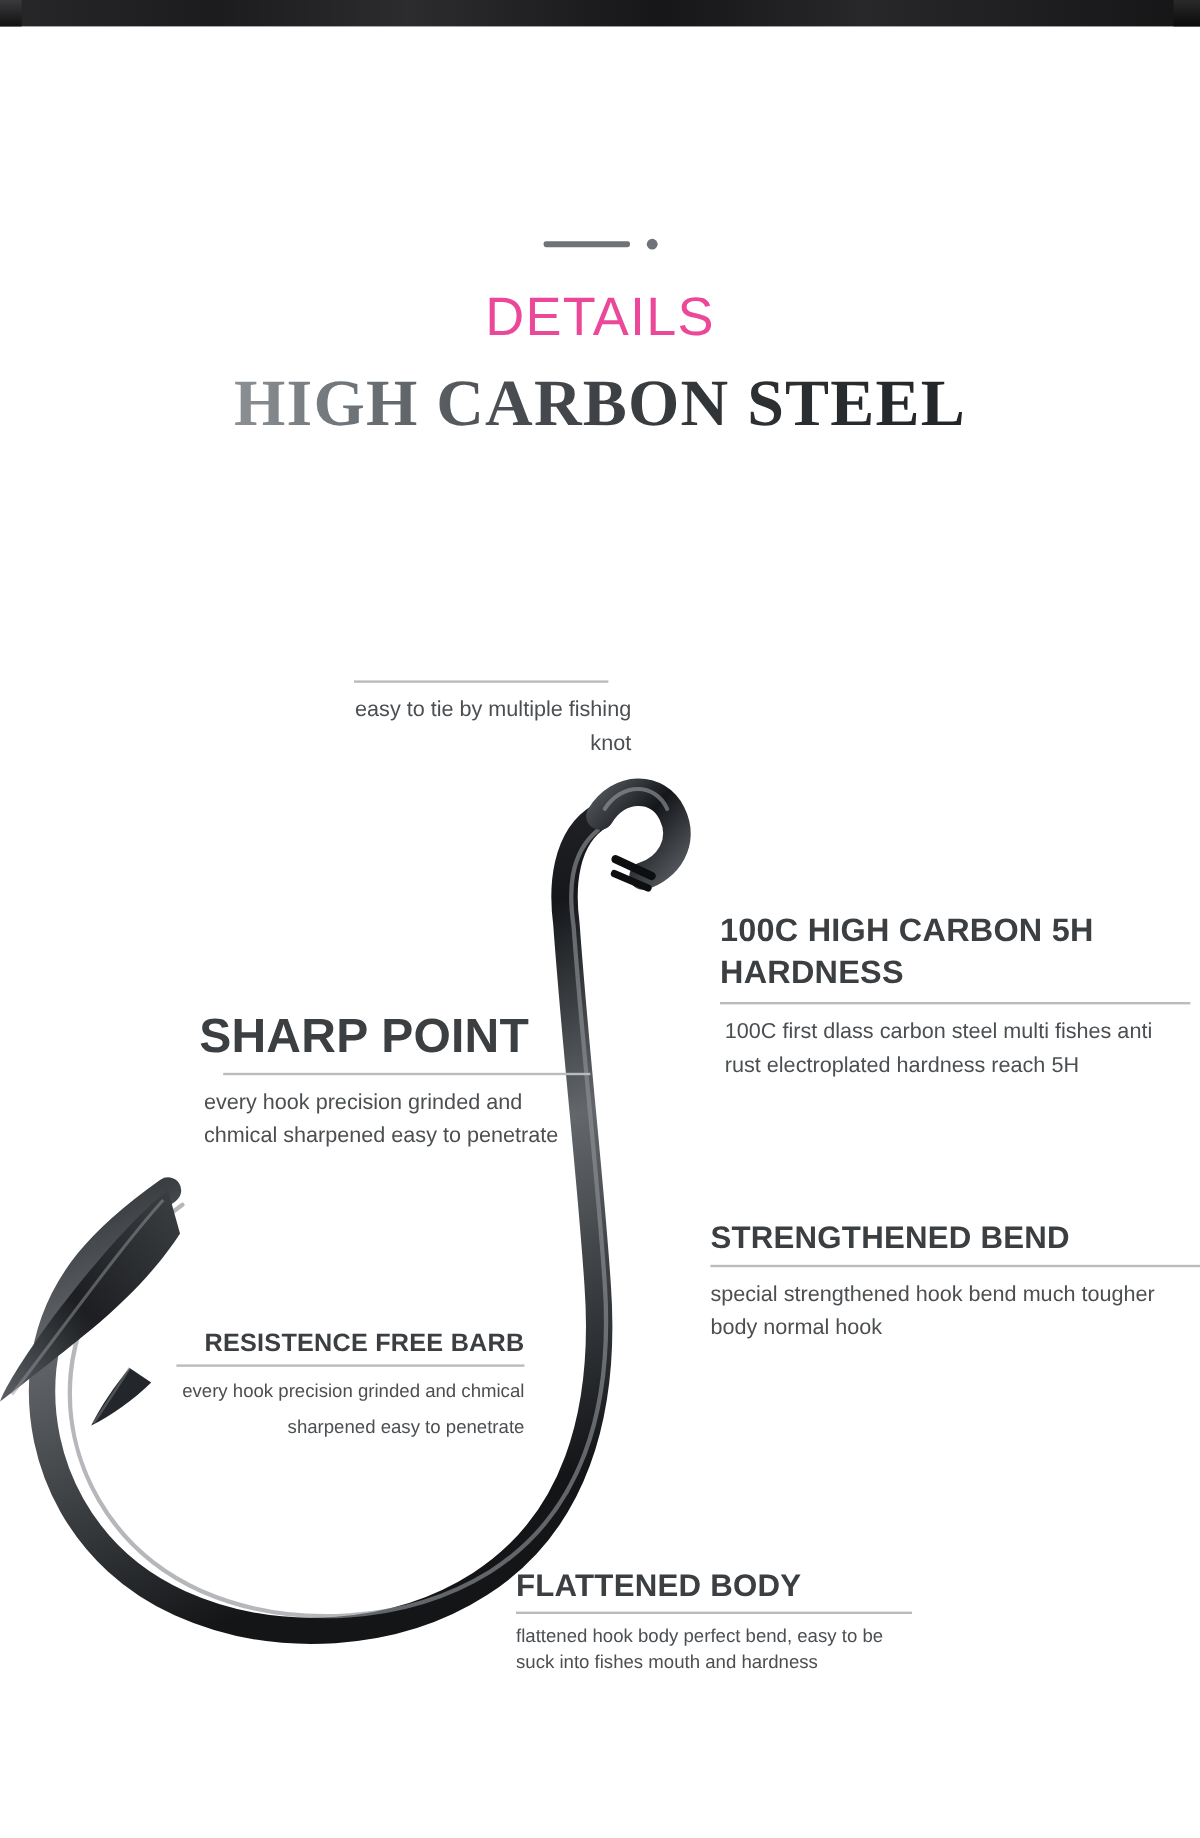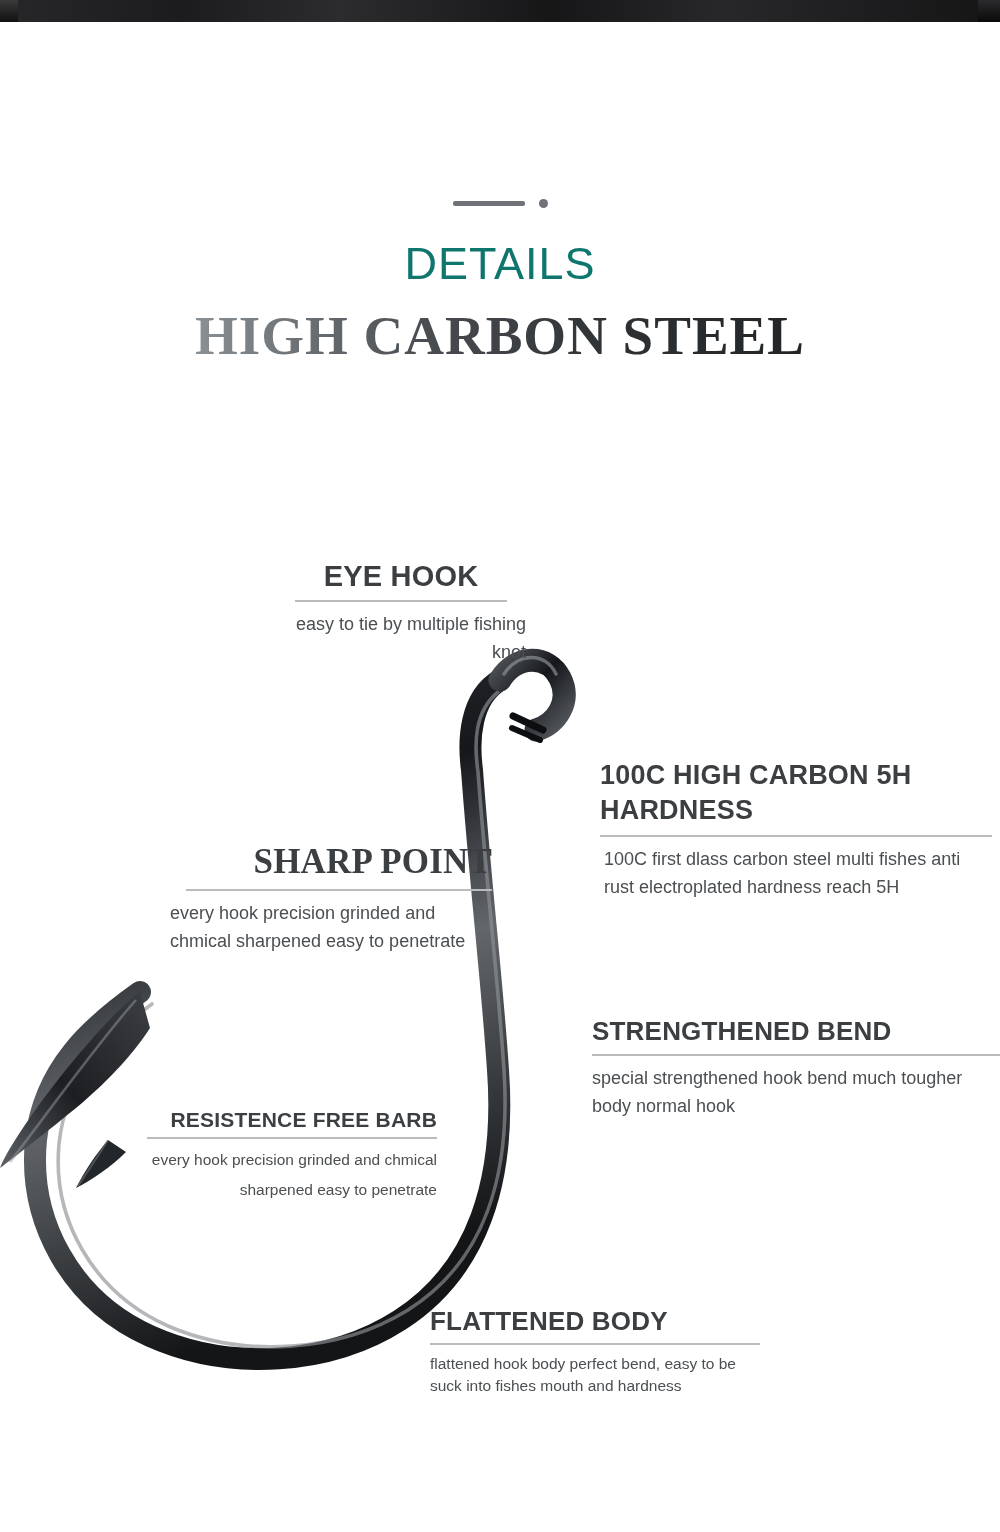--- a/index.html
+++ b/index.html
@@ -66,21 +66,21 @@
   .dash-dot {
     width: 9px;
     height: 9px;
     background: #6f7276;
     border-radius: 50%;
   }
   .title-main {
     margin-top: 28px;
     font-size: 45px;
     letter-spacing: 1px;
-    color: #0f766e;
+    color: #ec4899;
     font-weight: 400;
     font-family: "Liberation Sans", sans-serif;
   }
   .title-sub {
     margin-top: 14px;
     font-family: "Liberation Serif", serif;
     font-weight: 700;
     font-size: 55px;
     letter-spacing: 1px;
     background-image: linear-gradient(90deg, #c9cdd0 0%, #9aa0a4 14%, #4a4e52 42%, #2d3134 62%, #14181b 100%);
@@ -124,21 +124,21 @@
   #callout-eye-hook h3 { font-size: 29px; text-align: center; }
   #callout-eye-hook .rule { width: 212px; margin-left: 19px; }
   #callout-eye-hook p { font-size: 18px; text-align: right; }
 
   #callout-carbon { left: 600px; top: 758px; width: 392px; }
   #callout-carbon h3 { font-size: 27px; line-height: 1.3; }
   #callout-carbon .rule { width: 392px; }
   #callout-carbon p { font-size: 18px; padding-left: 4px; }
 
   #callout-sharp-point { left: 166px; top: 842px; width: 326px; }
-  #callout-sharp-point h3 { font-size: 35px; text-align: right; font-family: Liberation Serif, serif; }
+  #callout-sharp-point h3 { font-size: 40px; text-align: left; }
   #callout-sharp-point .rule { width: 306px; margin-left: 20px; }
   #callout-sharp-point p { font-size: 18px; padding-left: 4px; }
 
   #callout-bend { left: 548px; top: 1016px; width: 412px; margin-left: 44px; }
   #callout-bend h3 { font-size: 26px; }
   #callout-bend .rule { width: 412px; }
   #callout-bend p { font-size: 18px; }
 
   #callout-barb { left: 147px; top: 1108px; width: 290px; text-align: right; }
   #callout-barb h3 { font-size: 21px; }
@@ -229,21 +229,20 @@
       <path d="M 136 380 C 100 420 50 490 10 542" stroke="#93979b" stroke-width="2.6" fill="none" opacity="0.5"></path>
 
       <path d="M 108 520
                C 96 534 84 552 76 568
                C 92 560 112 546 126 532 Z" fill="#23262a"></path>
       <path d="M 108 520 C 98 536 86 554 78 566" stroke="#7c8084" stroke-width="2" fill="none" opacity="0.5"></path>
     </svg>
   </div>
 
   <div class="callout" id="callout-eye-hook">
-    <h3>EYE HOOK</h3>
     <div class="rule"></div>
     <p>easy to tie by multiple fishing knot</p>
   </div>
 
   <div class="callout" id="callout-carbon">
     <h3>100C HIGH CARBON 5H HARDNESS</h3>
     <div class="rule"></div>
     <p>100C first dlass carbon steel multi fishes anti rust electroplated hardness reach 5H</p>
   </div>
 

